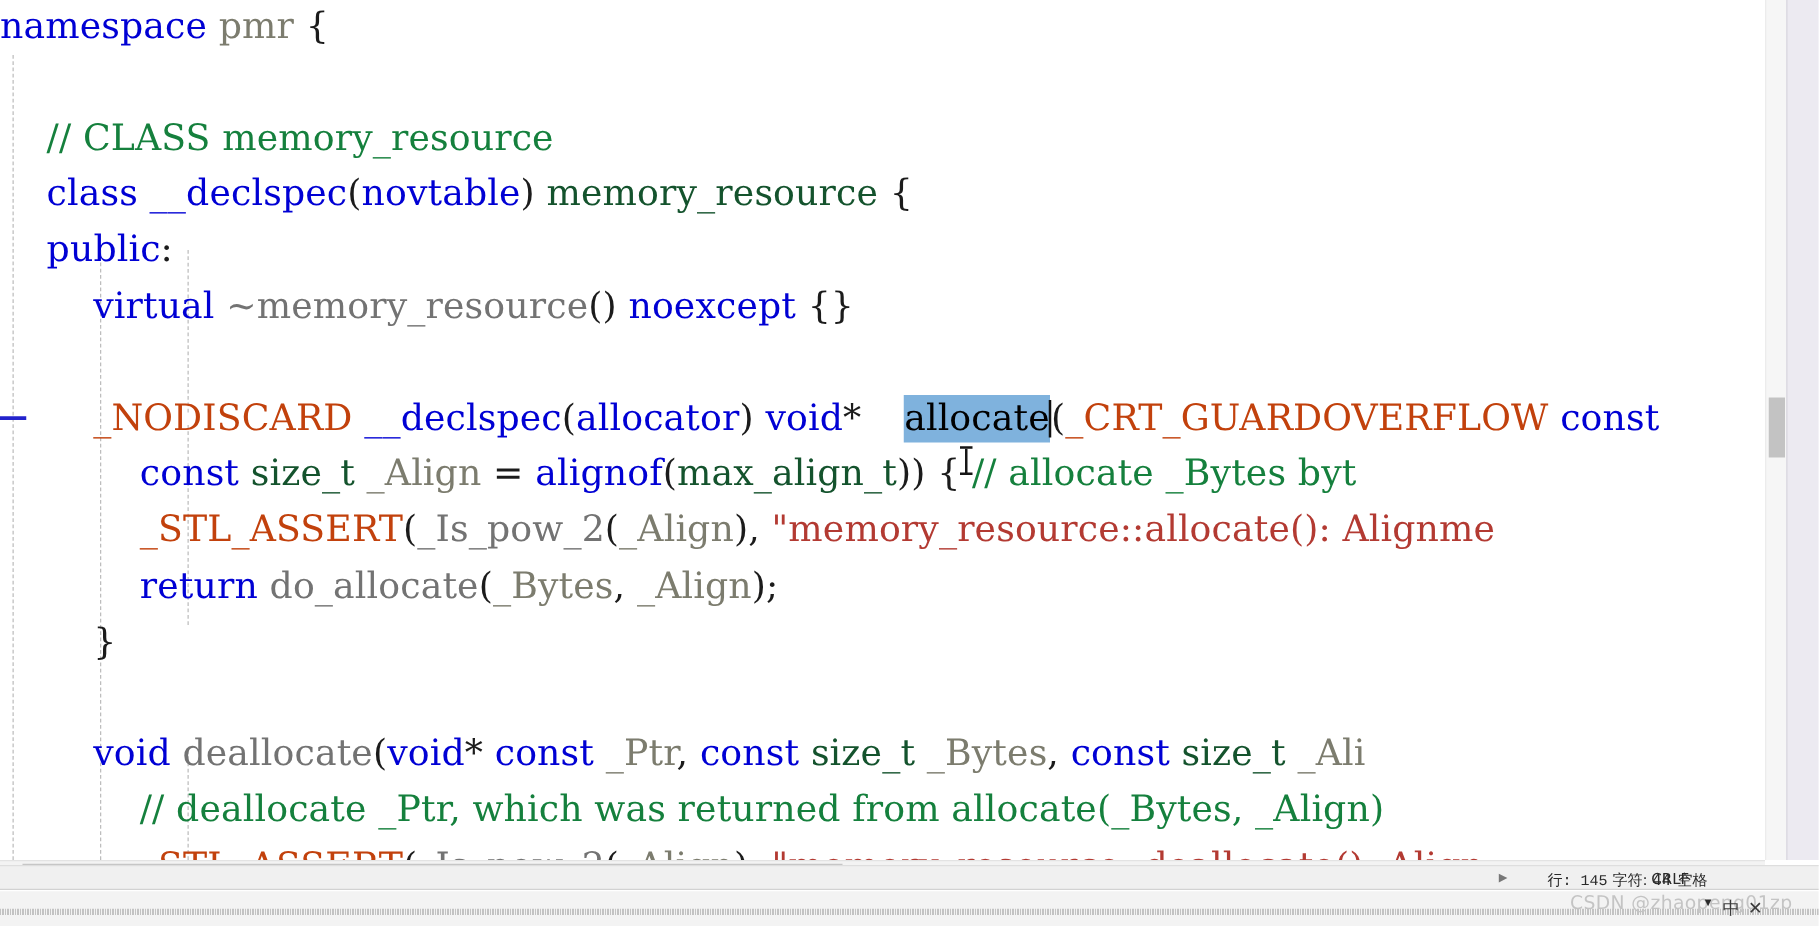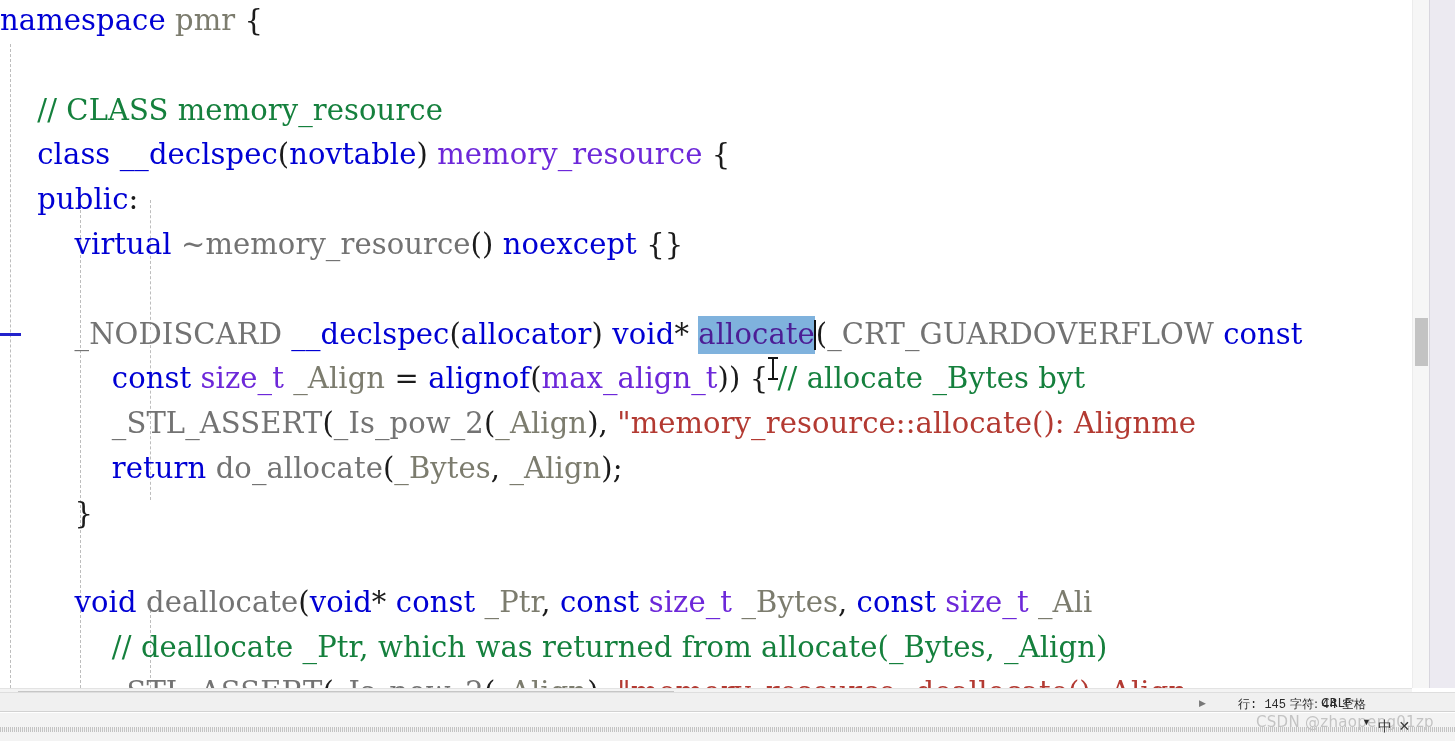--- a/index.html
+++ b/index.html
@@ -35,31 +35,32 @@
     white-space: pre;
     letter-spacing: 0.1px;
     -webkit-font-smoothing: antialiased;
   }
   .ln { display: block; height: 44.8px; white-space: pre; }
 
   
   .t-kw       { color: #0000d4; }   
   .t-plain    { color: #1b1b1b; }   
   .t-ident    { color: #7c7c6e; }   
-  .t-type     { color: #6d28d9; }   
+  .t-type     { color: #14532d; }   
   .t-fn       { color: #737373; }   
-  .t-macro    { color: #737373; }   
+  .t-macro    { color: #c2410c; }   
   .t-comment  { color: #15803d; }   
   .t-string   { color: #b33a32; }
 
   
   .sel {
     background: #7fb2dd;
-    color: #4c1d95;
+    color: #000000;
     padding: 1px 0 3px 0;
+    margin-left: 25px;
   }
   .caret {
     display: inline-block;
     width: 2px;
     height: 30px;
     background: #101010;
     vertical-align: -6px;
     margin-left: -1px;
   }
 

